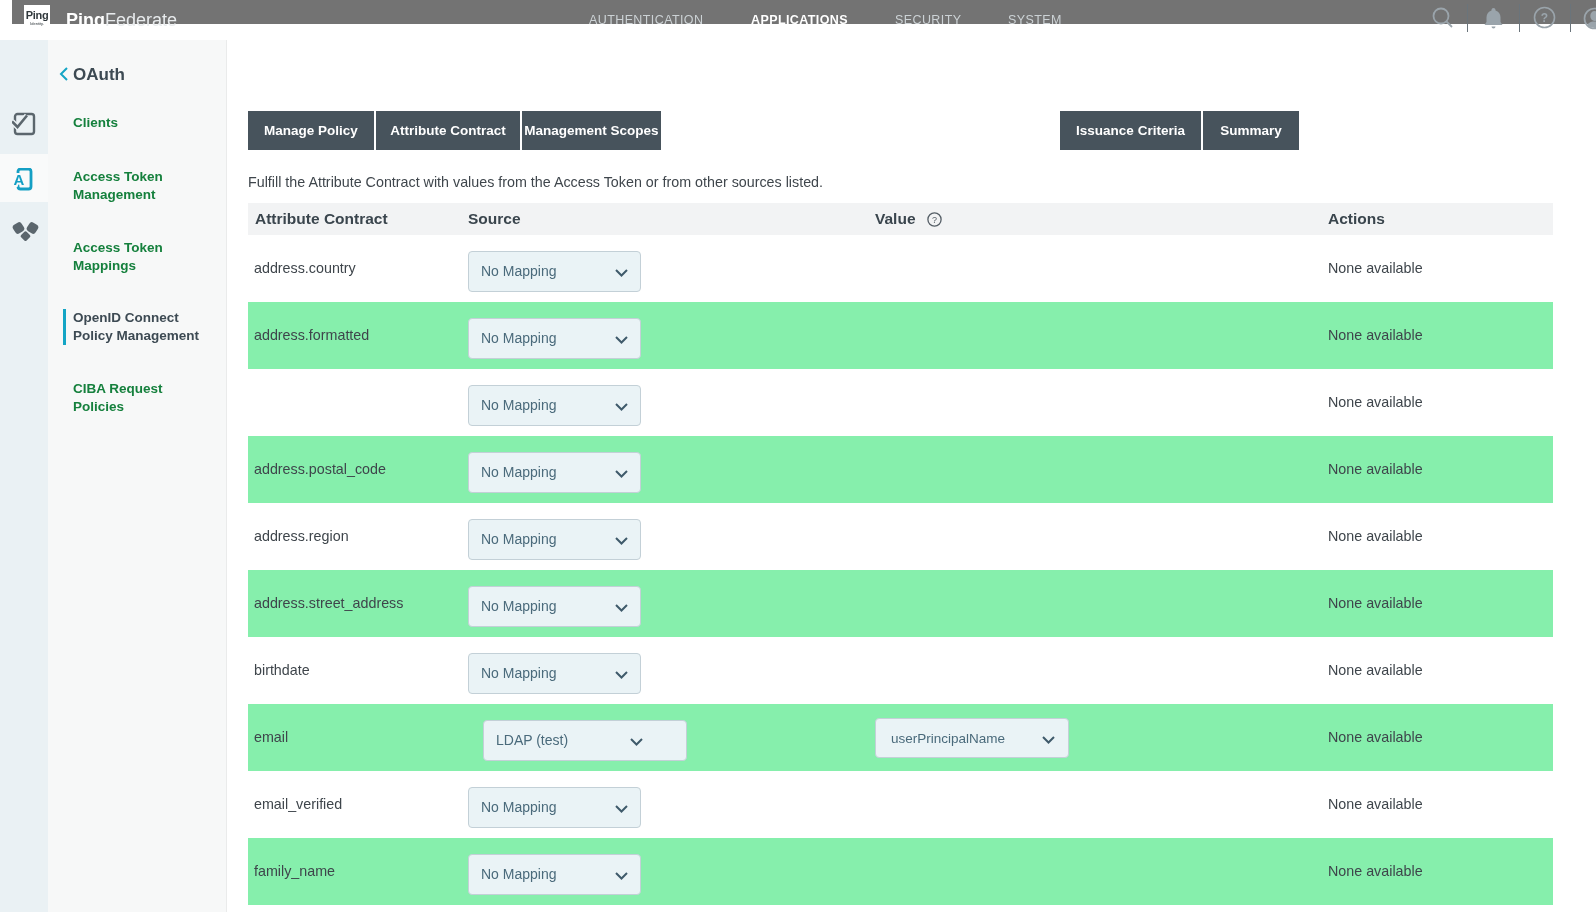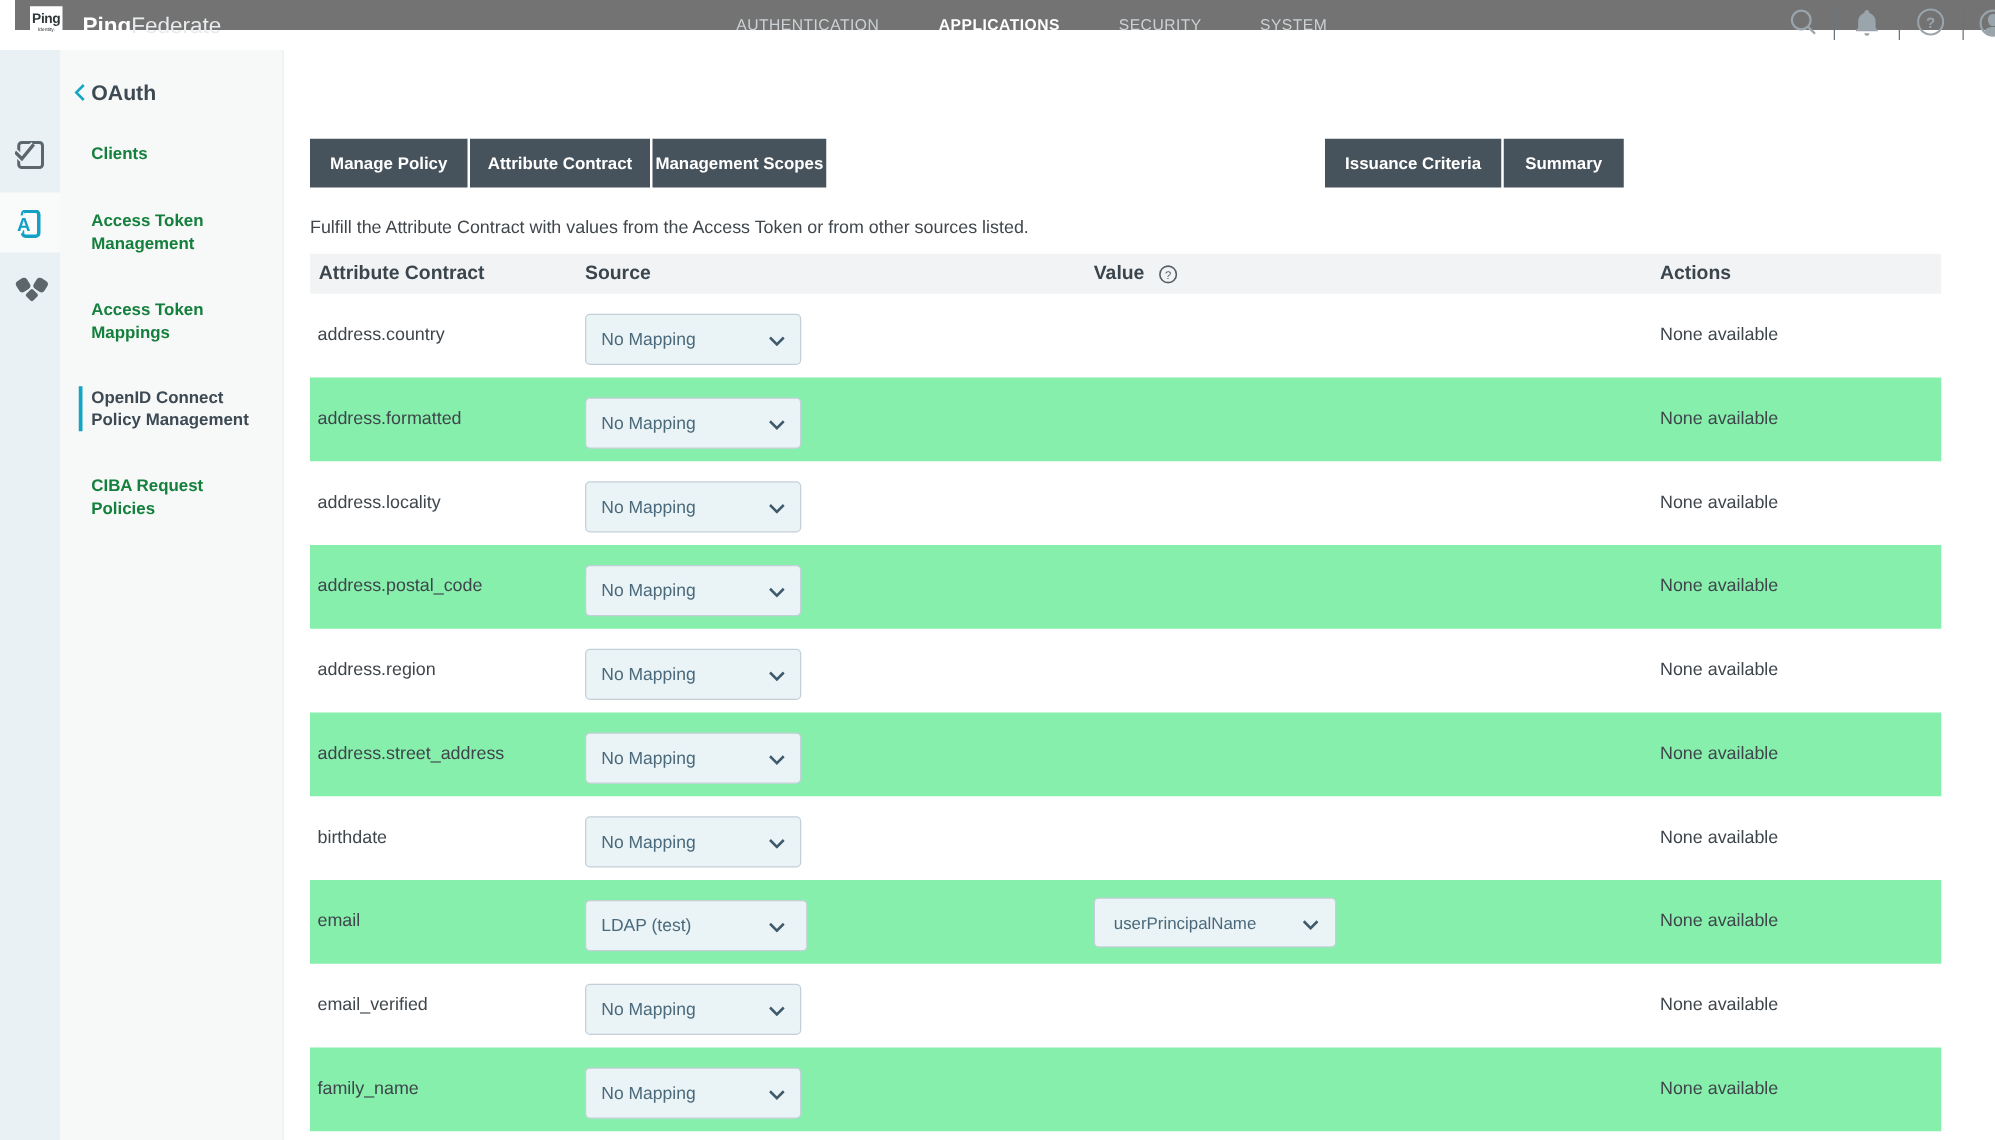--- a/index.html
+++ b/index.html
@@ -152,21 +152,20 @@
         <div class="none">None available</div>
       </div>
   <div class="row odd" style="top:262px;">
         <div class="rlabel">address.formatted</div>
         <div class="sel" style="left:220px; width:173px;">No Mapping<svg style="left:146px;" width="13" height="8" viewBox="0 0 13 8" fill="none" stroke="#3f5a6b" stroke-width="2">
             <polyline points="1,1 6.5,6.5 12,1"></polyline>
           </svg></div>
         <div class="none">None available</div>
       </div>
   <div class="row" style="top:329px;">
-        <div class="rlabel">address.locality</div>
         <div class="sel" style="left:220px; width:173px;">No Mapping<svg style="left:146px;" width="13" height="8" viewBox="0 0 13 8" fill="none" stroke="#3f5a6b" stroke-width="2">
             <polyline points="1,1 6.5,6.5 12,1"></polyline>
           </svg></div>
         <div class="none">None available</div>
       </div>
   <div class="row odd" style="top:396px;">
         <div class="rlabel">address.postal_code</div>
         <div class="sel" style="left:220px; width:173px;">No Mapping<svg style="left:146px;" width="13" height="8" viewBox="0 0 13 8" fill="none" stroke="#3f5a6b" stroke-width="2">
             <polyline points="1,1 6.5,6.5 12,1"></polyline>
           </svg></div>
@@ -188,21 +187,21 @@
       </div>
   <div class="row" style="top:597px;">
         <div class="rlabel">birthdate</div>
         <div class="sel" style="left:220px; width:173px;">No Mapping<svg style="left:146px;" width="13" height="8" viewBox="0 0 13 8" fill="none" stroke="#3f5a6b" stroke-width="2">
             <polyline points="1,1 6.5,6.5 12,1"></polyline>
           </svg></div>
         <div class="none">None available</div>
       </div>
   <div class="row odd" style="top:664px;">
         <div class="rlabel">email</div>
-        <div class="sel" style="left:220px; width:178px;">LDAP (test)<svg style="left:146px;" width="13" height="8" viewBox="0 0 13 8" fill="none" stroke="#3f5a6b" stroke-width="2">
+        <div class="sel" style="left:235px; width:204px;">LDAP (test)<svg style="left:146px;" width="13" height="8" viewBox="0 0 13 8" fill="none" stroke="#3f5a6b" stroke-width="2">
             <polyline points="1,1 6.5,6.5 12,1"></polyline>
           </svg></div>
         <div class="sel" style="left:627px; width:194px; top:14px; height:40px; font-size:13.5px; padding-left:15px;">userPrincipalName<svg style="left:166px;" width="13" height="8" viewBox="0 0 13 8" fill="none" stroke="#3f5a6b" stroke-width="2">
             <polyline points="1,1 6.5,6.5 12,1"></polyline>
           </svg></div>
         <div class="none">None available</div>
       </div>
   <div class="row" style="top:731px;">
         <div class="rlabel">email_verified</div>
         <div class="sel" style="left:220px; width:173px;">No Mapping<svg style="left:146px;" width="13" height="8" viewBox="0 0 13 8" fill="none" stroke="#3f5a6b" stroke-width="2">

